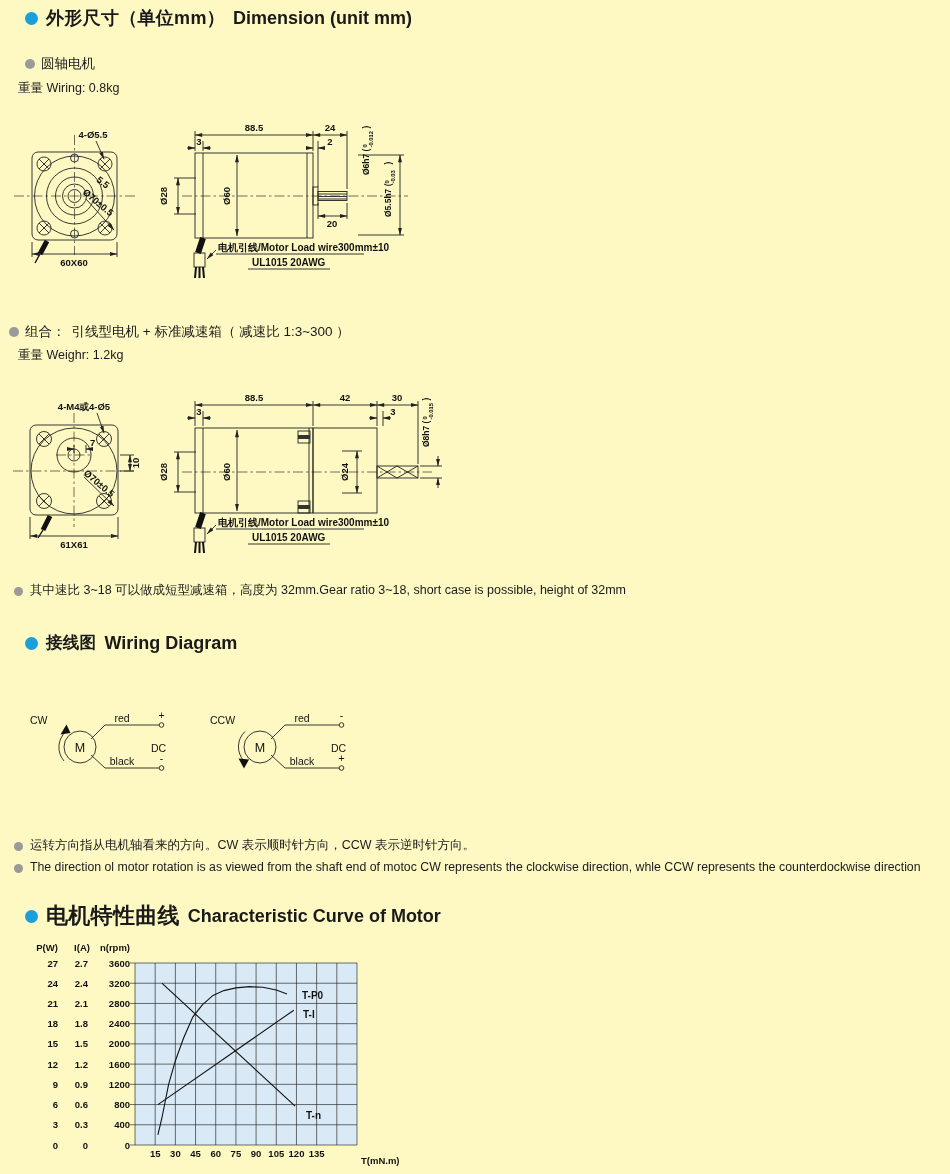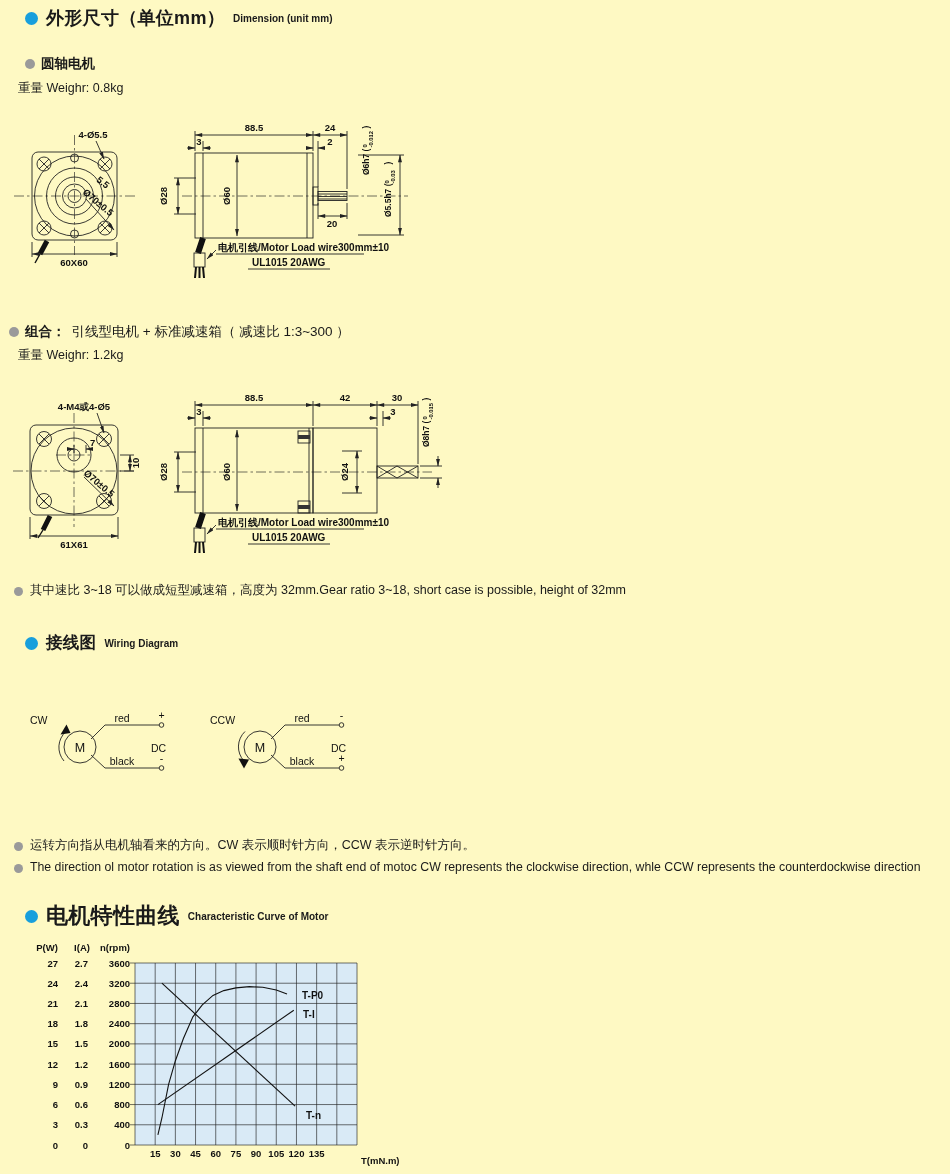--- a/index.html
+++ b/index.html
@@ -2,23 +2,23 @@
 <html><head>
 <meta charset="utf-8">
 <style>
   html,body{margin:0;padding:0;background:#fff}
   #page{position:relative;width:950px;height:1174px;background:#fef9c3;overflow:hidden;
         font-family:"Liberation Sans",sans-serif;color:#1a1a1a}
   .abs{position:absolute}
   .dot{border-radius:50%;display:inline-block;flex:none}
   .h1{display:flex;align-items:center;gap:8px;font-weight:bold}
   .h1 .zh{font-size:18px;letter-spacing:.3px}
-  .h1 .en{font-size:10px}
+  .h1 .en{font-size:18px}
   .h2{display:flex;align-items:center;gap:6px;font-size:13.5px}
-  .h2 .b{font-weight:bold}
+  .h2 .b{font-weight:normal}
   .body-txt{font-size:12.5px}
   .note{display:flex;align-items:center;gap:7px;font-size:12.5px;line-height:1.25}
   .note .dot{margin-top:2px}
   svg text{fill:#111;font-family:"Liberation Sans",sans-serif}
   .dt{font-size:9.5px;font-weight:600}
   .dtx{font-size:8.5px;font-weight:600}
   .tol{font-size:5.8px;font-weight:600}
   .wl{font-size:10px;font-weight:700}
   .wt{font-size:10.5px}
   .s{stroke:#222;stroke-width:.9;fill:none}
@@ -47,21 +47,21 @@
   <div class="abs h1" style="left:25px;top:6px">
     <span class="dot" style="width: 13px; height: 13px; background: rgb(24, 159, 220);"></span>
     <span class="zh">外形尺寸（单位mm）</span>
     <span class="en">Dimension (unit mm)</span>
   </div>
 
   <div class="abs h2" style="left:25px;top:55px">
     <span class="dot" style="width: 10px; height: 10px; background: rgb(154, 154, 154);"></span>
     <span class="b">圆轴电机</span>
   </div>
-  <div class="abs body-txt" style="left:18px;top:80px">重量 Weighr: 0.8kg</div>
+  <div class="abs body-txt" style="left:18px;top:80px">重量 Wiring: 0.8kg</div>
 
   <svg class="abs" style="left:0;top:115px" width="470" height="176" viewBox="0 0 470 176">
     <g>
       <line class="cl" x1="14" y1="81" x2="136" y2="81"></line>
       <line class="cl" x1="74.5" y1="20" x2="74.5" y2="140"></line>
       <rect class="s" x="32" y="37" width="85" height="88" rx="6"></rect>
       <circle class="s" cx="74.5" cy="81" r="40"></circle>
       <circle class="s" cx="74.5" cy="81" r="28"></circle>
       <circle class="s" cx="74.5" cy="81" r="19"></circle>
       <circle class="s" cx="74.5" cy="81" r="12"></circle>

